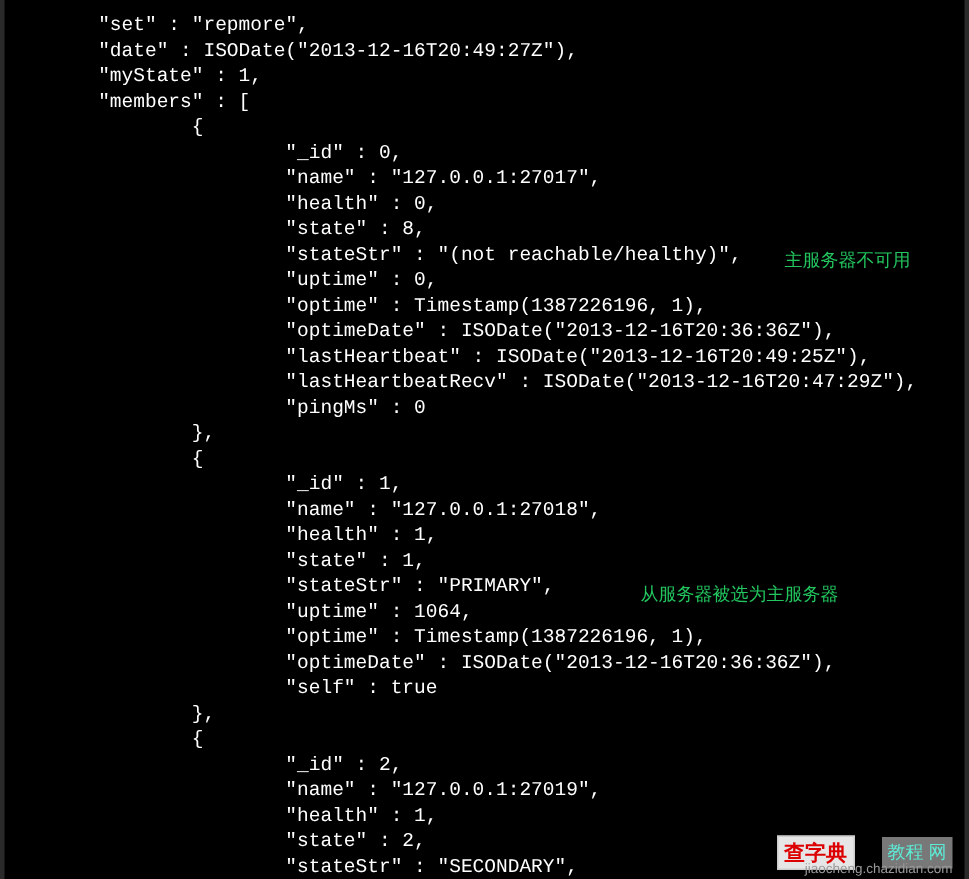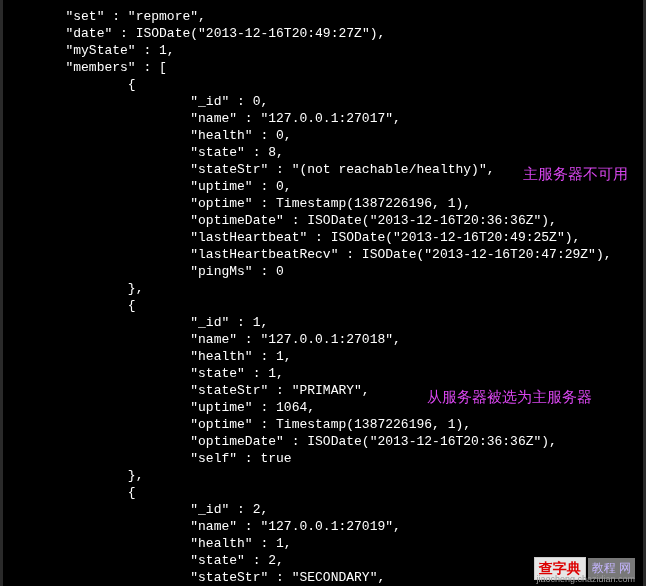--- a/index.html
+++ b/index.html
@@ -20,52 +20,52 @@
       padding: 8px 0 0 0;
       border: 3px solid #2a2a2a;
       border-top: none;
       border-bottom: none;
     }
     .line {
       white-space: pre;
     }
     .annotation {
       position: absolute;
-      color: #d946ef;
+      color: #22c55e;
       font-family: sans-serif;
-      font-size: 15px;
+      font-size: 12px;
     }
     .anno1 {
       top: 165px;
       left: 520px;
     }
     .anno2 {
       top: 388px;
       left: 424px;
     }
     .watermark {
       position: absolute;
       bottom: 6px;
       right: 8px;
       display: flex;
       align-items: center;
-      gap: 2px;
+      gap: 18px;
       font-family: sans-serif;
     }
     .wm-box {
       background: rgba(255,255,255,0.9);
       color: #d00;
       font-size: 14px;
       font-weight: bold;
       padding: 2px 4px;
       border: 1px solid #ccc;
     }
     .wm-box2 {
       background: rgba(200,200,200,0.6);
-      color: #c4b5fd;
+      color: #5eead4;
       font-size: 12px;
       padding: 2px 4px;
     }
     .wm-url {
       position: absolute;
       bottom: -2px;
       right: 8px;
       font-size: 9px;
       color: #999;
       font-family: sans-serif;

